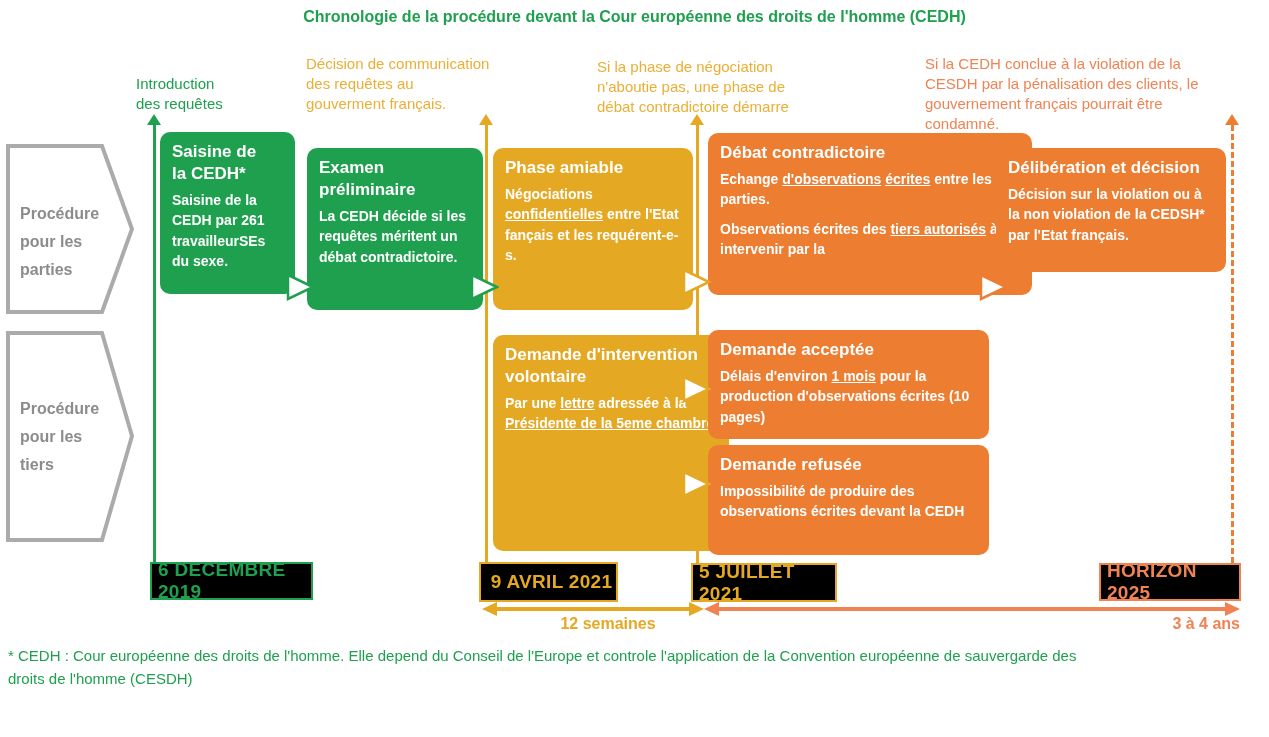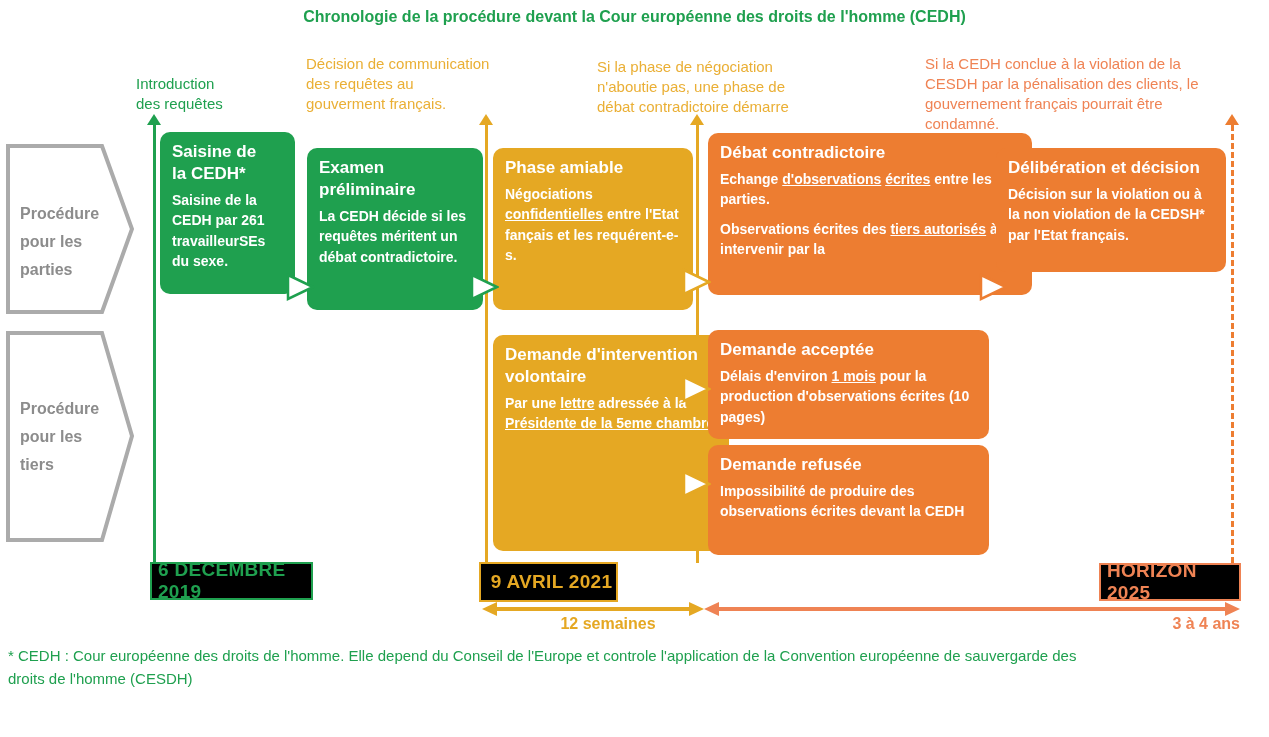--- a/index.html
+++ b/index.html
@@ -158,20 +158,21 @@
     </svg>
   <svg class="abs arr arr-5" viewBox="0 0 30 28">
       <polygon points="3,2 28,14 3,26" fill="#fff" stroke="currentColor" stroke-width="2.5"></polygon>
     </svg>
   <svg class="abs arr arr-6" viewBox="0 0 30 28">
       <polygon points="3,2 28,14 3,26" fill="#fff" stroke="currentColor" stroke-width="2.5"></polygon>
     </svg>
 
   <div class="abs date date-1">6 DECEMBRE 2019</div>
   <div class="abs date date-2">9 AVRIL 2021</div>
+  <div class="abs date date-3">5 JUILLET 2021</div>
   <div class="abs date date-4">HORIZON 2025</div>
 
   <svg class="abs dur-1" width="222" height="16" viewBox="0 0 222 16">
     <line x1="13" y1="8" x2="209" y2="8" stroke="currentColor" stroke-width="4"></line>
     <polygon points="0,8 15,1 15,15" fill="currentColor"></polygon>
     <polygon points="222,8 207,1 207,15" fill="currentColor"></polygon>
   </svg>
   <div class="abs dur-label dur-label-1">12 semaines</div>
   <svg class="abs dur-2" width="536" height="16" viewBox="0 0 536 16">
     <line x1="13" y1="8" x2="523" y2="8" stroke="currentColor" stroke-width="4"></line>

